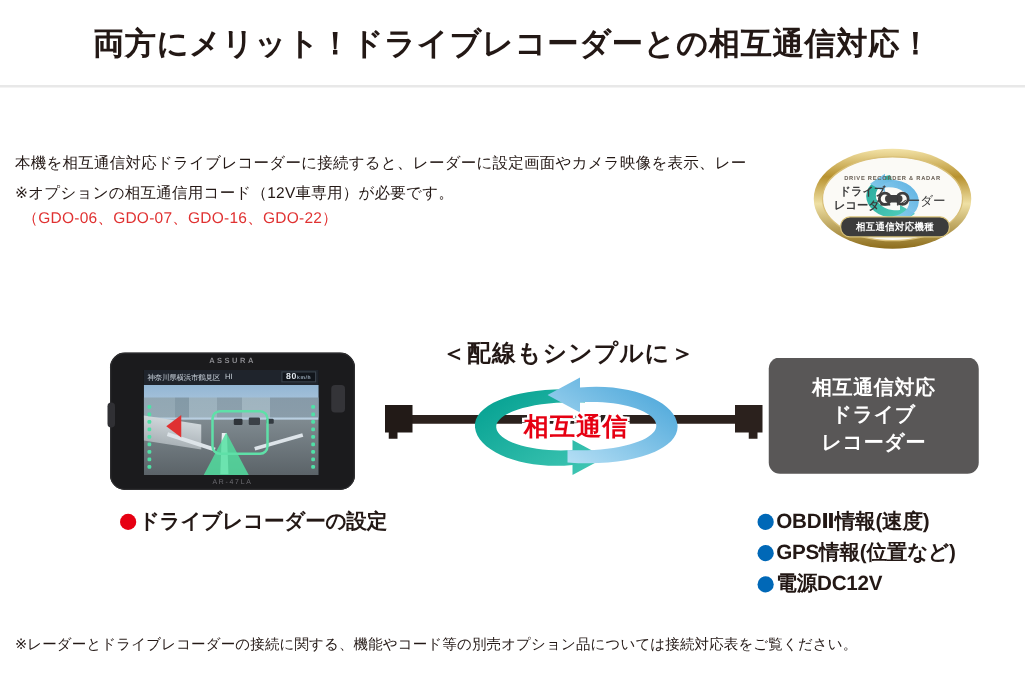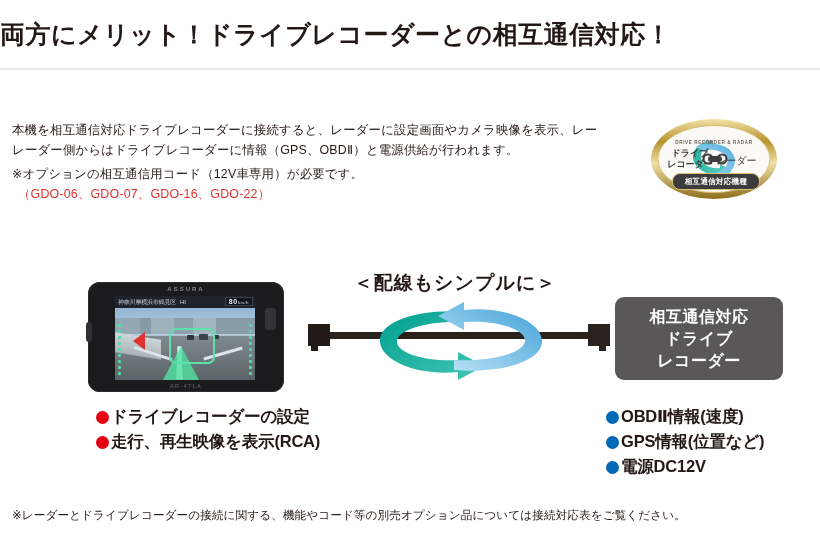--- a/index.html
+++ b/index.html
@@ -9,21 +9,21 @@
     font-family:"Liberation Sans","DejaVu Sans",sans-serif;
     color:#231815;
     overflow:hidden;
     position:relative;
   }
   .page{position:relative;width:820px;height:547px;}
 
   
   .title-wrap{
     position:absolute;left:0;top:0;width:820px;height:68px;
-    display:flex;align-items:center;
+    display:flex;align-items:center;justify-content:center;
   }
   .title{
     font-family:"Liberation Serif","DejaVu Serif",serif;
     font-size:25px;font-weight:700;letter-spacing:.5px;
     color:#231815;white-space:nowrap;
   }
   .title-rule{
     position:absolute;left:0;top:68px;width:820px;height:2px;
     background:#e8e8e8;
   }
@@ -182,21 +182,21 @@
     position:absolute;left:0;top:28px;width:178px;text-align:center;
     font-size:20px;font-weight:700;color:#e60012;letter-spacing:1px;
     text-shadow:
       -2px 0 #fff,2px 0 #fff,0 -2px #fff,0 2px #fff,
       -2px -2px #fff,2px -2px #fff,-2px 2px #fff,2px 2px #fff;
     white-space:nowrap;
   }
 
   
   .dashbox{
-    position:absolute;left:615px;top:35px;width:168px;height:83px;
+    position:absolute;left:615px;top:24px;width:168px;height:93px;
     background:#595757;border-radius:9px;
     display:flex;flex-direction:column;align-items:center;justify-content:center;
   }
   .dashbox span{
     color:#ffffff;font-size:16px;font-weight:700;line-height:22px;letter-spacing:.5px;
   }
 
   
   .bul-left{position:absolute;left:96px;top:406px;width:360px;}
   .bul-right{position:absolute;left:606px;top:406px;width:220px;}
@@ -222,21 +222,20 @@
 
 <div class="page">
 
   <div class="title-wrap">
     <div class="title">両方にメリット！ドライブレコーダーとの相互通信対応！</div>
   </div>
   <div class="title-rule"></div>
 
   <div class="intro">
     <p>本機を相互通信対応ドライブレコーダーに接続すると、レーダーに設定画面やカメラ映像を表示、レー</p>
-    <p>レーダー側からはドライブレコーダーに情報（GPS、OBDⅡ）と電源供給が行われます。</p>
     <p class="note">※オプションの相互通信用コード（12V車専用）が必要です。</p>
     <p class="codes">（GDO-06、GDO-07、GDO-16、GDO-22）</p>
   </div>
 
   <div class="badge">
     <svg width="128" height="82" viewBox="0 0 128 82">
       <defs>
         <linearGradient id="goldg" x1="0" y1="0" x2="0" y2="1">
           <stop offset="0%" stop-color="#f3e3a8"></stop>
           <stop offset="28%" stop-color="#b8922f"></stop>
@@ -347,38 +346,35 @@
             <stop offset="100%" stop-color="#bfe4f7"></stop>
           </linearGradient>
         </defs>
 
         <path d="M96 12 C46 8 6 22 8 42 C10 62 48 76 86 72 L86 80 L112 66 L86 52 L86 60
                  C56 62 26 54 25 42 C24 30 56 20 96 22 Z" fill="url(#tg2)"></path>
 
         <path d="M82 70 C132 74 172 60 170 40 C168 20 130 6 92 10 L92 2 L66 16 L92 30 L92 22
                  C122 20 152 28 153 40 C154 52 122 62 82 60 Z" fill="url(#bg2)"></path>
       </svg>
+      <div class="arrow-label">相互通信</div>
     </div>
 
     <div class="dashbox">
       <span>相互通信対応</span>
       <span>ドライブ</span>
       <span>レコーダー</span>
     </div>
   </div>
 
   <div class="bul-left">
     <div class="bul">
       <span class="dot red"></span>
       <span>ドライブレコーダーの設定</span>
     </div>
-    <div class="bul">
-      <span class="dot red"></span>
-      <span>走行、再生映像を表示(RCA)</span>
-    </div>
   </div>
 
   <div class="bul-right">
     <div class="bul">
       <span class="dot blue"></span>
       <span>OBDⅡ情報(速度)</span>
     </div>
     <div class="bul">
       <span class="dot blue"></span>
       <span>GPS情報(位置など)</span>

